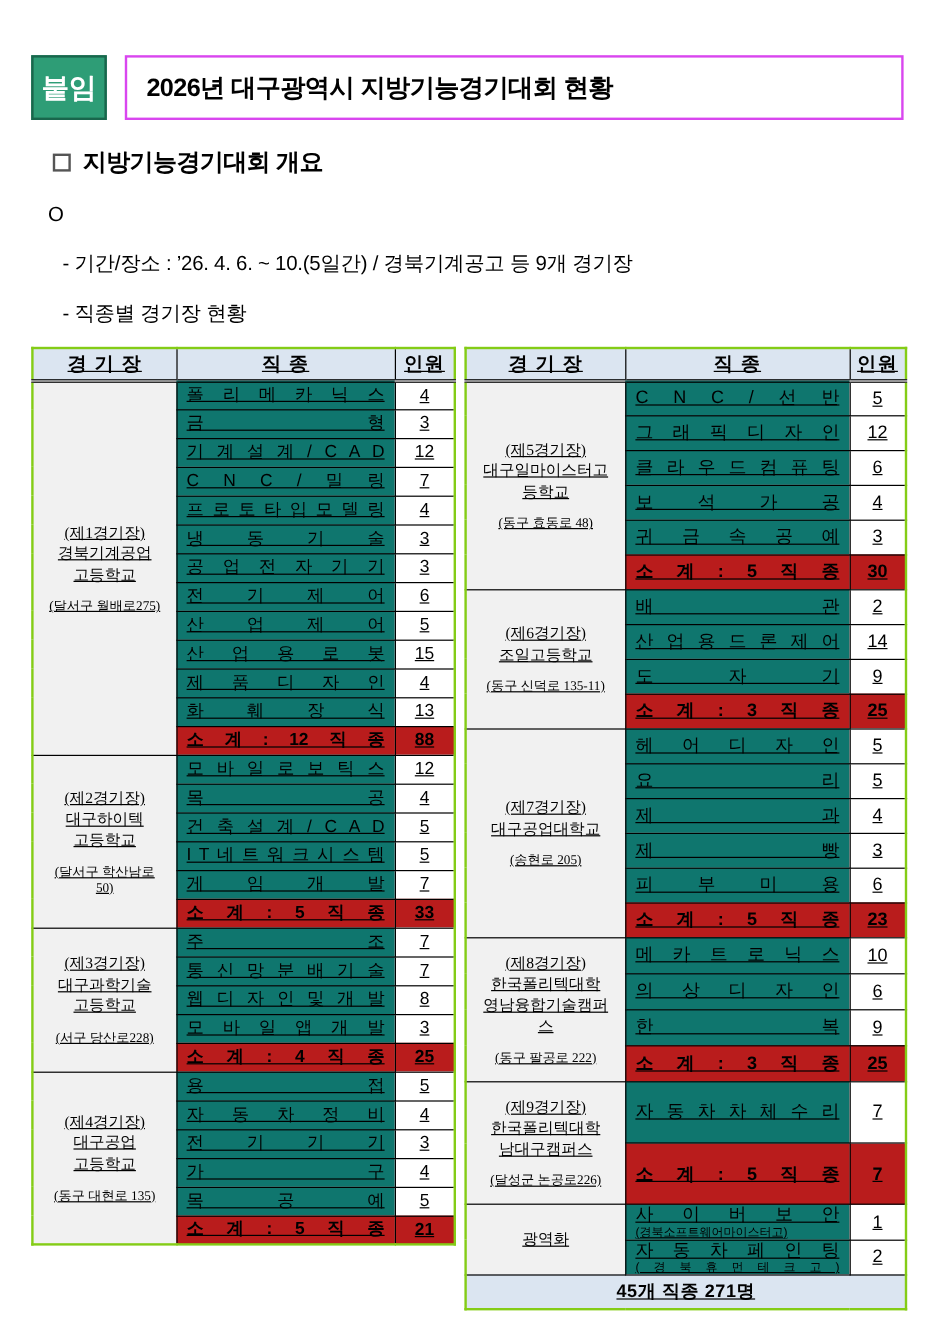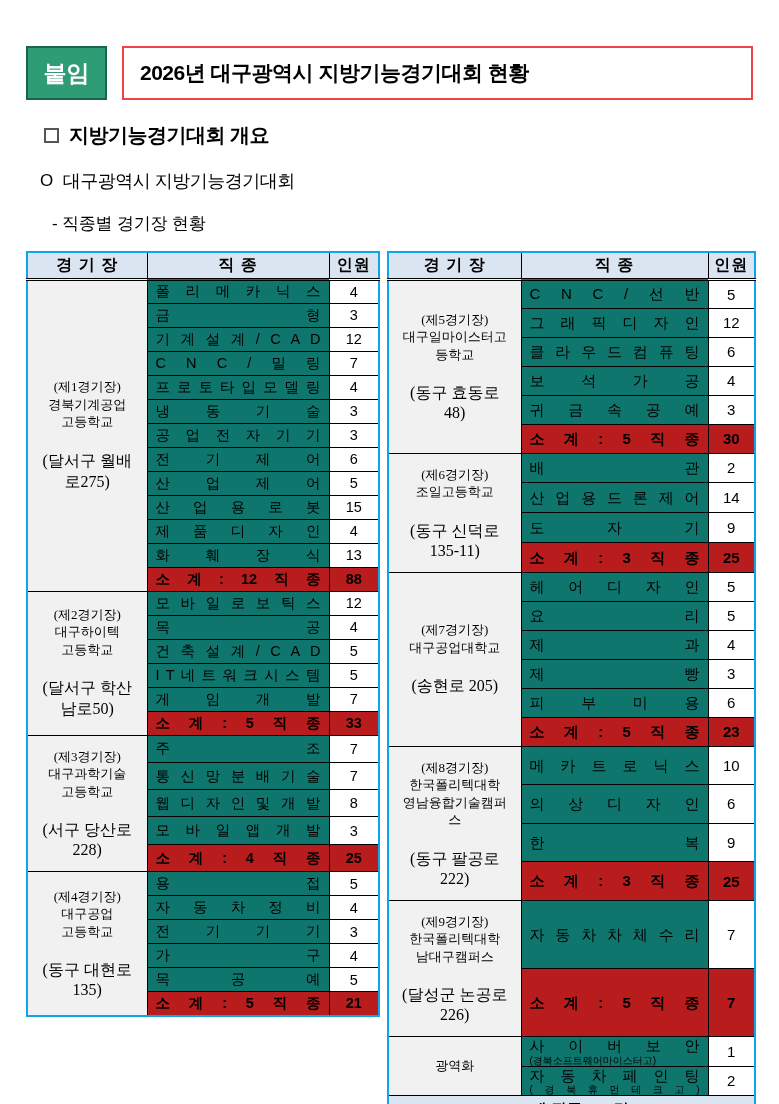--- a/index.html
+++ b/index.html
@@ -5,49 +5,49 @@
   * { margin:0; padding:0; box-sizing:border-box; }
   html,body { background:#fff; }
   .page {
     position:relative; width:779px; height:1104px; background:#fff;
     font-family:"Liberation Sans","DejaVu Sans",sans-serif; color:#000;
     padding:46px 26px 0 26px; overflow:hidden;
   }
   
   .hdr { display:flex; align-items:stretch; gap:15px; height:54px; }
   .badge {
-    width:81px; background:#2e9d76; color:#fff; font-weight:bold; font-size:23px;
+    width:63px; background:#2e9d76; color:#fff; font-weight:bold; font-size:23px;
     display:flex; align-items:center; justify-content:center;
     border:2px solid #19664c;
   }
   .title-box {
-    flex:1; border:2px solid #ef4444; display:flex; align-items:center;
+    flex:1; border:2px solid #d946ef; display:flex; align-items:center;
     padding-left:16px; font-size:21px; font-weight:bold; letter-spacing:-0.5px;
   }
   
   .sect-heading { margin:22px 0 0 2px; font-size:20px; font-weight:bold; display:flex; align-items:center; letter-spacing:-0.5px;padding-left:16px; }
   .sq { display:inline-block; width:15px; height:15px; border:2px solid #555; margin-right:10px; flex:0 0 auto; }
   .sub-bullet { margin:20px 0 0 14px; font-size:18px; letter-spacing:-0.5px; display:flex; align-items:center; }
   .circle { font-size:17px; margin-right:10px; }
   .dash-line { margin:19px 0 0 26px; font-size:17px; letter-spacing:-0.2px; white-space:pre-wrap; }
   
   .tables { display:flex; gap:7px; margin-top:16px; align-items:flex-start; }
-  table { border-collapse:collapse; border:2px solid #0ea5e9; table-layout:fixed; }
+  table { border-collapse:collapse; border:2px solid #84cc16; table-layout:fixed;text-decoration:underline; }
   th, td { border:1px solid #000; }
   thead th {
     background:#dbe5f1; font-weight:bold; font-size:16px; height:27px;
     border-bottom:3px double #000; text-align:center; letter-spacing:1px;
   }
   .tbl-left { width:352px; }
   .tbl-right { width:367px; }
   .tbl-left  td { height:24px; font-size:14.5px; }
   .tbl-right td { height:29px; font-size:15px; }
   td.venue { background:#f1f1f1; text-align:center; vertical-align:middle; padding:12px; }
   .venue-label { white-space:pre-line; font-size:13px; line-height:1.35; font-family:"Liberation Serif","DejaVu Serif",serif; }
-  .venue-addr  { font-size:16px; margin-top:20px; font-family:"Liberation Serif","DejaVu Serif",serif; }
+  .venue-addr  { font-size:11px; margin-top:10px; font-family:"Liberation Serif","DejaVu Serif",serif; }
   td.trade { background:#0f766e; padding:0 8px; vertical-align:middle; }
   .trade-name { text-align:justify; text-align-last:justify; line-height:1.15; }
   .trade-sub  { font-size:10px; text-align:justify; text-align-last:justify; line-height:1.1; }
   td.count { background:#fff; text-align:center; vertical-align:middle; }
   tr.subtotal td { background:#b91c1c; font-weight:bold; }
   .footer-cell {
     background:#dbe5f1; font-weight:bold; font-size:19px; text-align:center;
     height:31px; vertical-align:middle; letter-spacing:0.5px;margin-top:12px;
   }
 </style>
@@ -61,23 +61,23 @@
     <div class="title-box">2026년 대구광역시 지방기능경기대회 현황</div>
   </div>
 
   <div class="sect-heading">
     <span class="sq"></span>
     <span>지방기능경기대회 개요</span>
   </div>
 
   <div class="sub-bullet">
     <span class="circle">O</span>
-    <span>대구광역시 지방기능경기대회</span>
   </div>
 
+  <div class="dash-line">- 기간/장소 : ’26. 4. 6. ~ 10.(5일간) / 경북기계공고 등 9개 경기장</div>
   <div class="dash-line">- 직종별 경기장 현황</div>
 
   <div class="tables">
 
     <table class="tbl-left">
       <colgroup>
           <col style="width:120px">
           <col style="width:182px">
           <col style="width:50px">
         </colgroup>

